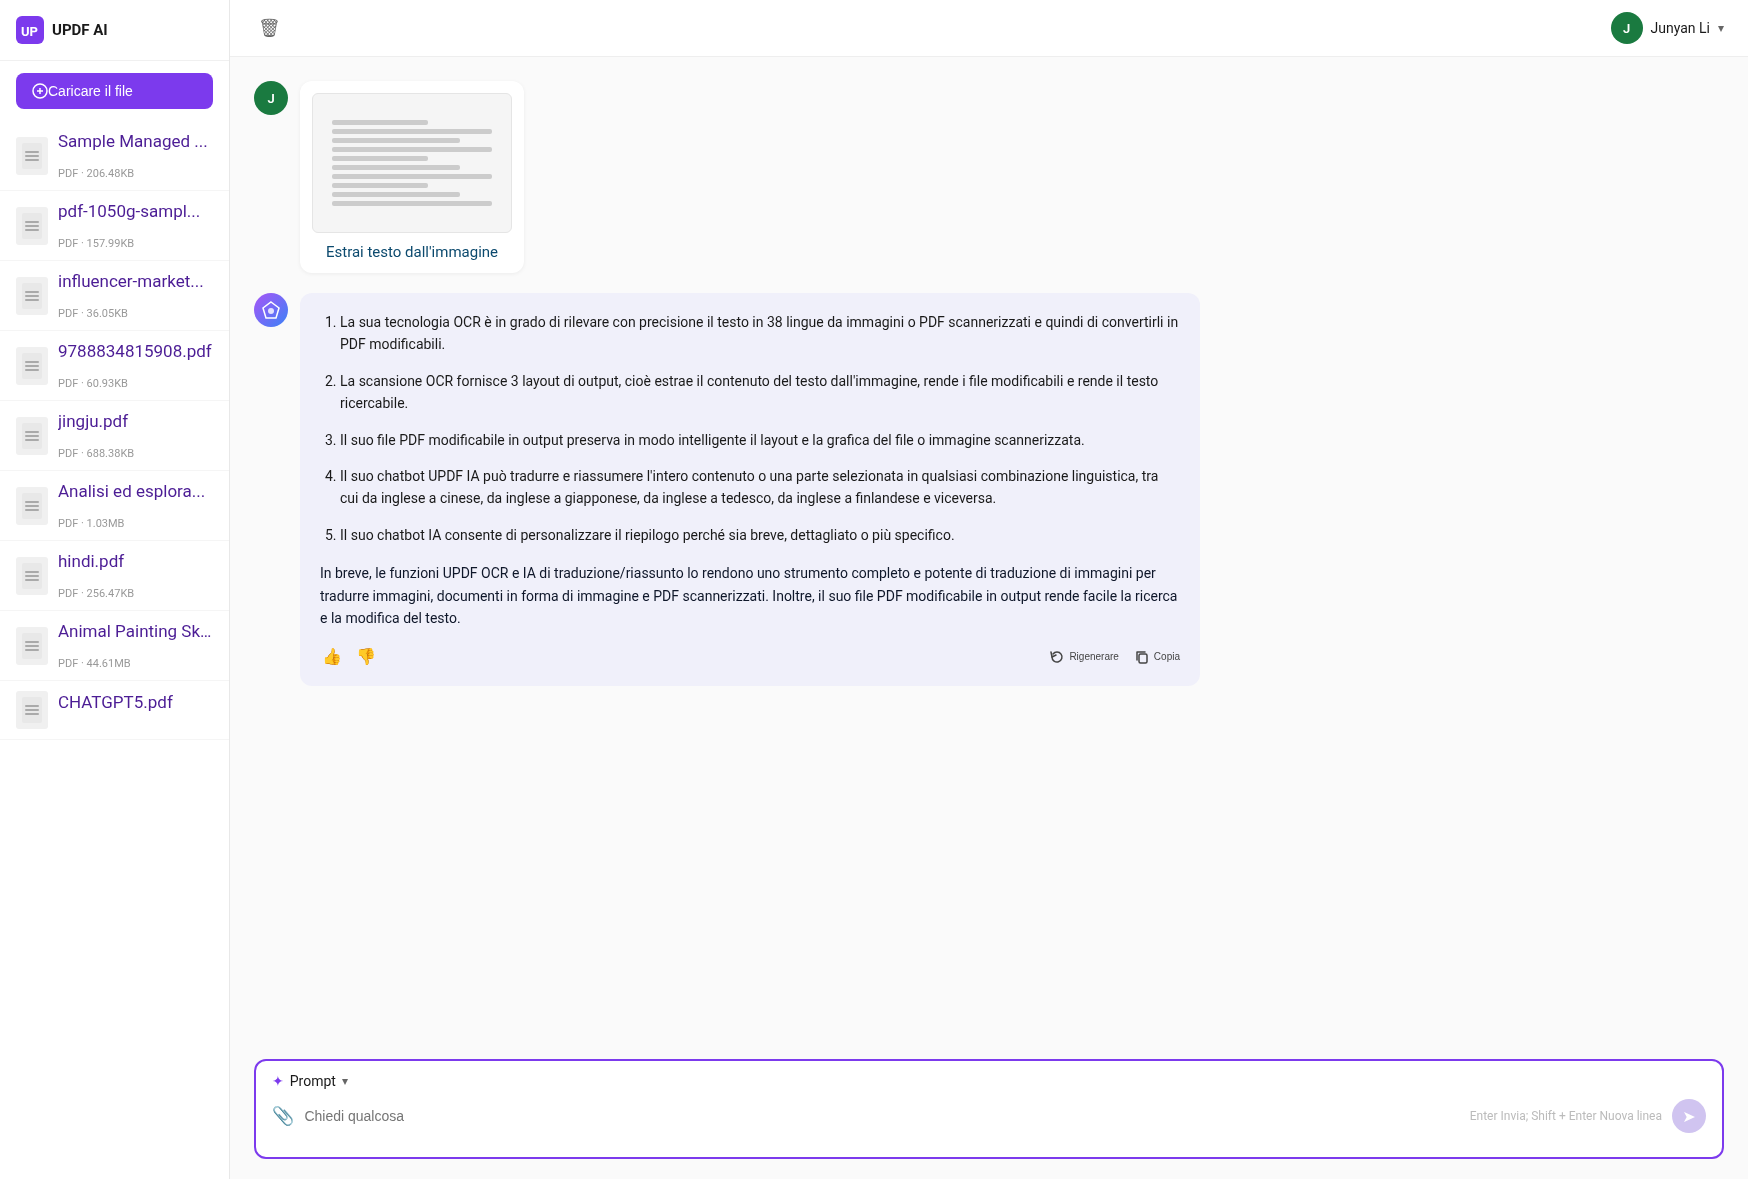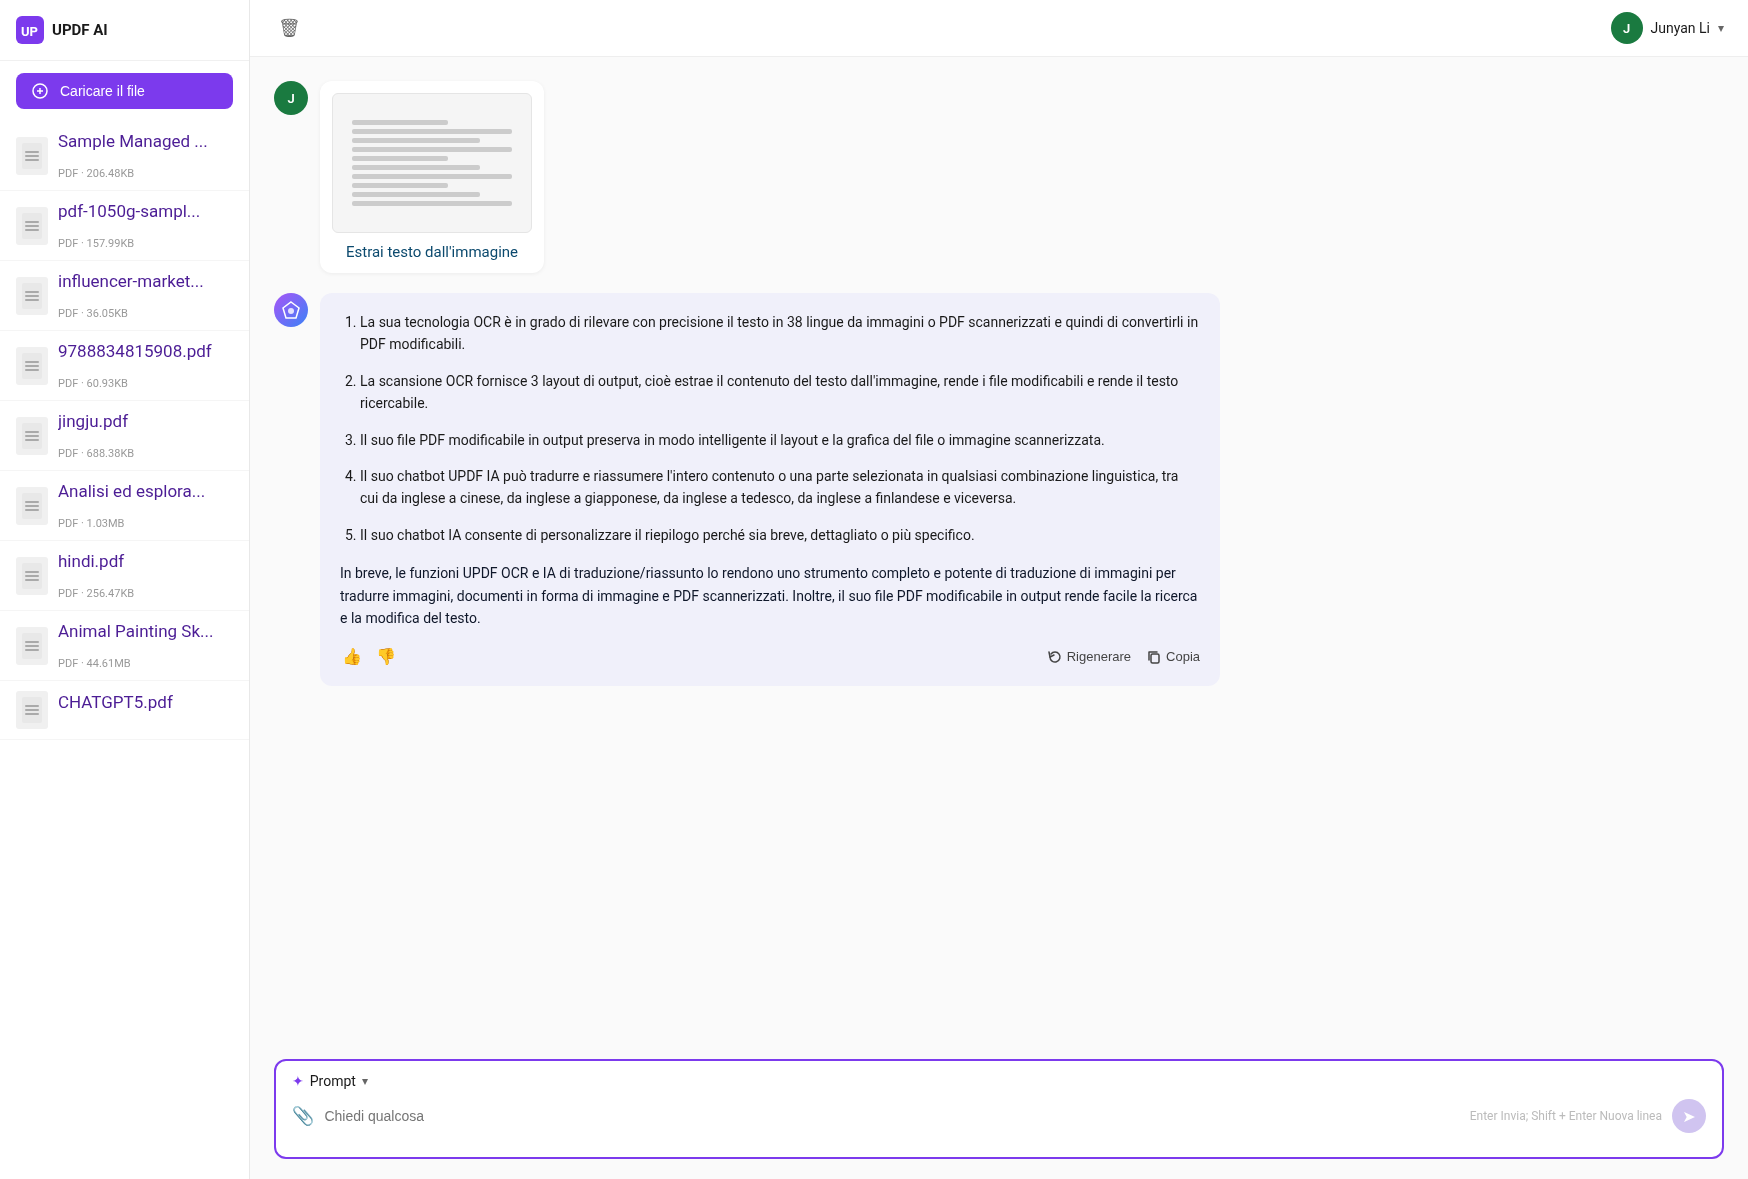--- a/index.html
+++ b/index.html
@@ -7,21 +7,21 @@
       font-family: -apple-system, BlinkMacSystemFont, 'Segoe UI', Roboto, sans-serif;
       background: #f5f5f7;
       display: flex;
       height: 100vh;
       overflow: hidden;
       font-size: 14px;
     }
 
     
     .sidebar {
-      width: 250px;
+      width: 230px;
       background: #fff;
       display: flex;
       flex-direction: column;
       border-right: 1px solid #e8e8e8;
       flex-shrink: 0;
     }
     .sidebar-header {
       padding: 16px;
       border-bottom: 1px solid #f0f0f0;
       display: flex;
@@ -42,21 +42,21 @@
       background: #7c3aed;
       color: #fff;
       border: none;
       border-radius: 8px;
       padding: 10px 16px;
       font-size: 14px;
       font-weight: 500;
       cursor: pointer;
       display: flex;
       align-items: center;
-      gap: 12px;
+      gap: 0;
       width: calc(100% - 32px);
     }
     .file-list {
       overflow-y: auto;
       flex: 1;
     }
     .file-item {
       display: flex;
       align-items: center;
       gap: 10px;
@@ -301,21 +301,21 @@
       padding: 2px;
     }
     .ai-action-btns {
       display: flex;
       gap: 16px;
     }
     .action-btn {
       background: none;
       border: none;
       cursor: pointer;
-      font-size: 13px;
+      font-size: 10px;
       color: #444;
       display: flex;
       align-items: center;
       gap: 5px;
     }
 
     
     .input-area {
       padding: 16px 24px 20px;
       background: #fafafa;

